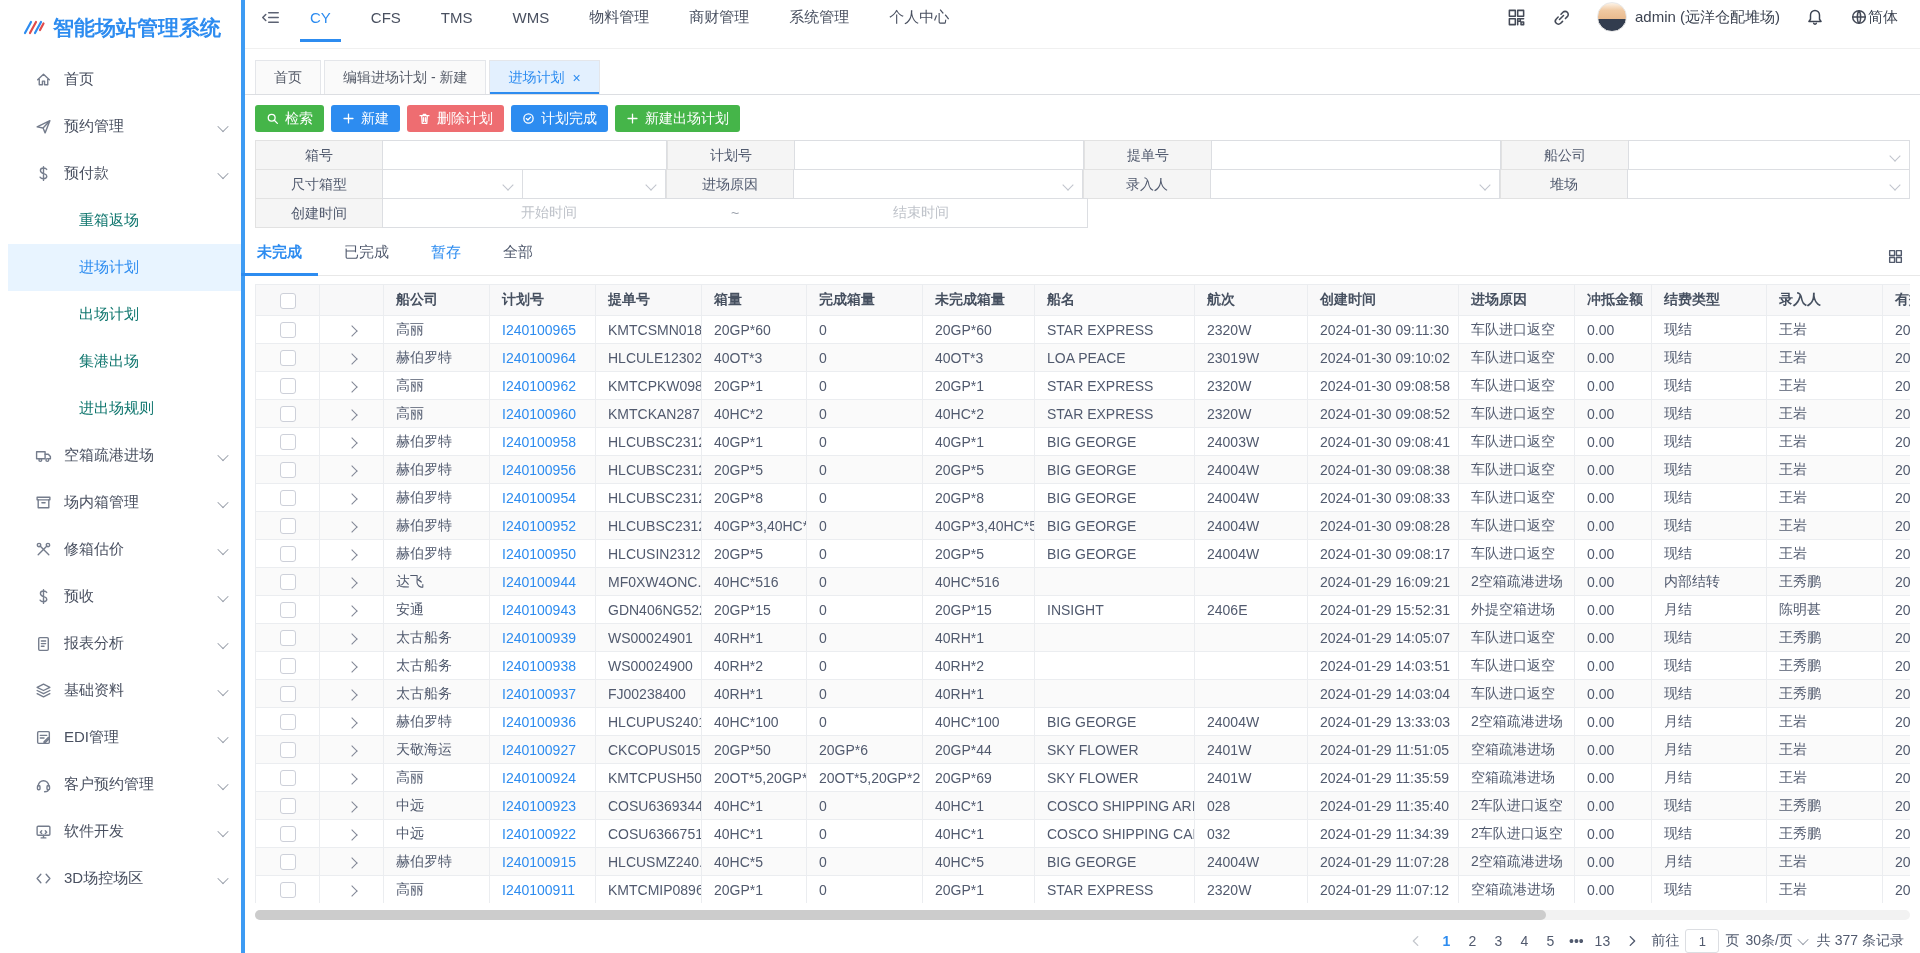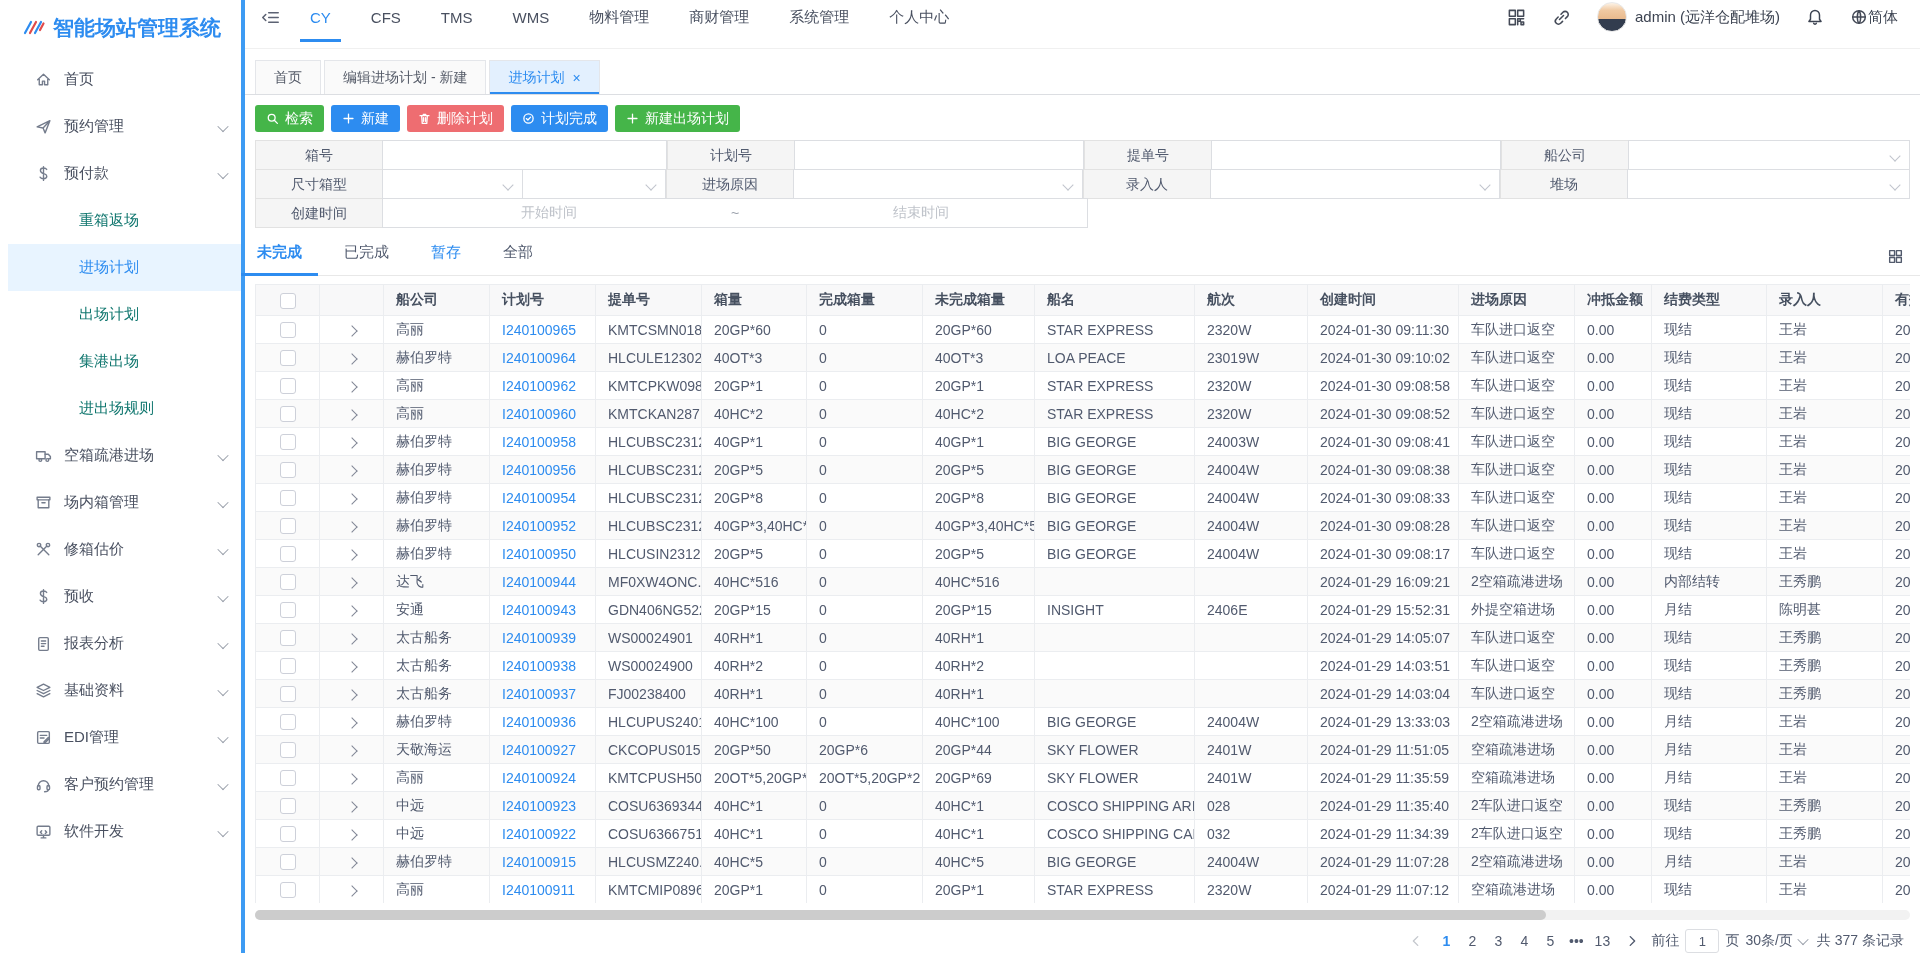--- a/index.html
+++ b/index.html
@@ -228,20 +228,29 @@
         <span class="chev-wrap"><span class="chev down"></span></span>
       </div>
       <div class="menu-item">
         <span class="ic mi-icon">
           <svg width="17" height="17" viewBox="0 0 16 16">
             <rect x="2" y="3" width="12" height="8.5" rx="1"></rect>
             <path d="M5.8 14h4.4M8 11.5V14M6.3 7.3 5 8.6l1.3 1.3M9.7 7.3 11 8.6 9.7 9.9"></path>
           </svg>
         </span>
         <span>软件开发</span>
+        <span class="chev-wrap"><span class="chev down"></span></span>
+      </div>
+      <div class="menu-item">
+        <span class="ic mi-icon">
+          <svg width="17" height="17" viewBox="0 0 16 16">
+            <path d="M5.5 4 2 8l3.5 4M10.5 4 14 8l-3.5 4"></path>
+          </svg>
+        </span>
+        <span>3D场控场区</span>
         <span class="chev-wrap"><span class="chev down"></span></span>
       </div>
     </nav>
 </aside>
 <div class="side-divider"></div>
 
 <main>
 
   <div class="topbar">
     <span class="ic collapse-btn">

